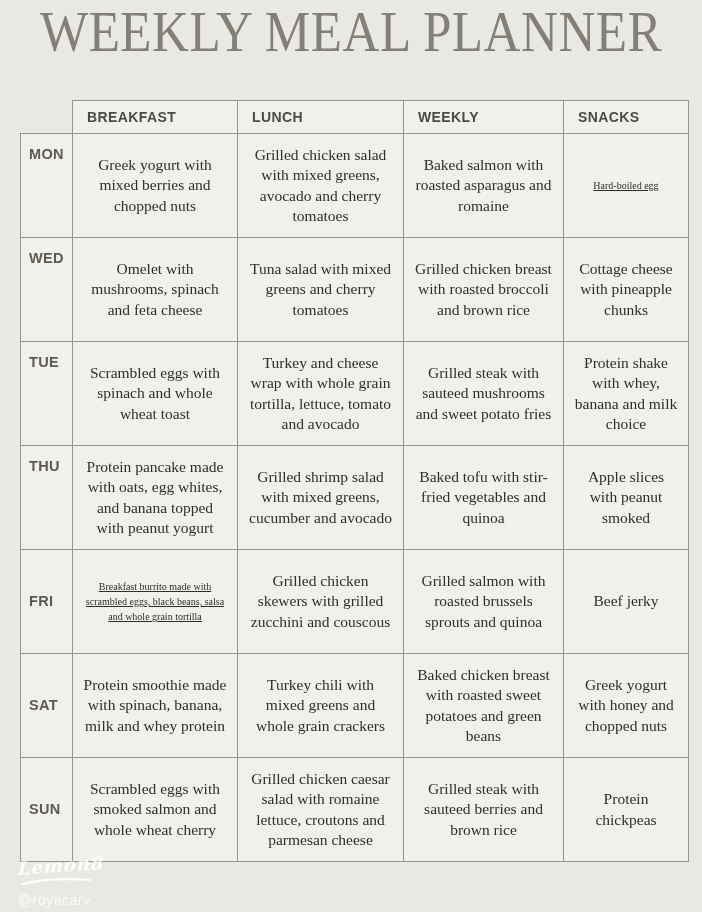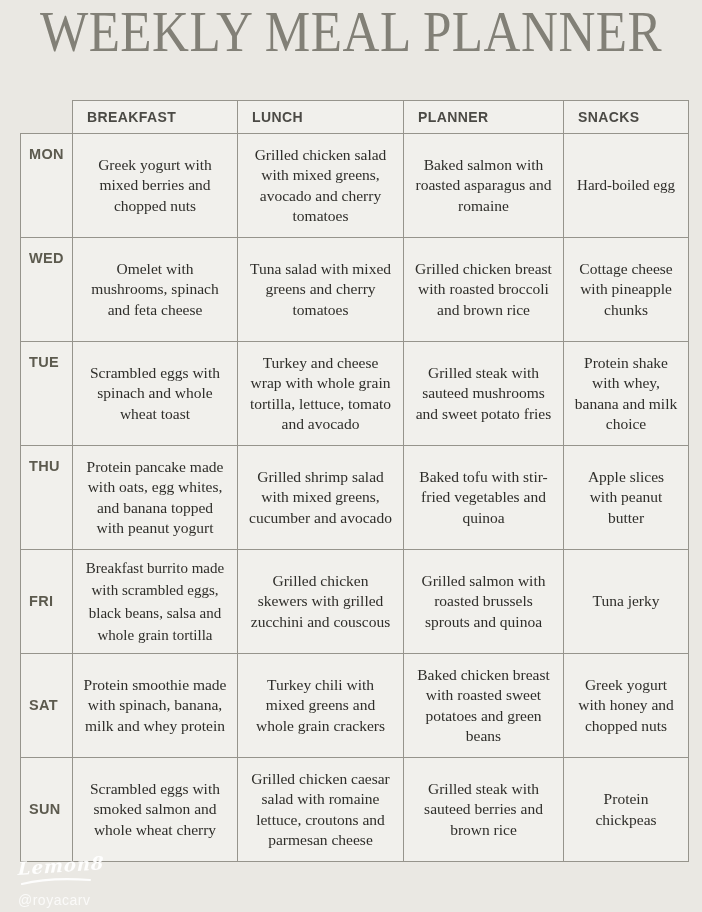--- a/index.html
+++ b/index.html
@@ -68,22 +68,23 @@
   td.meal {
     text-align:center;
     vertical-align:middle;
     font-family:"Liberation Serif", serif;
     font-size:15.5px;
     line-height:1.32;
     color:#2f2e2a;
     padding:4px 9px;
   }
   td.meal.small {
-    font-size:15px;
+    font-size:10px;
     line-height:1.5;
+    text-decoration:underline;
   }
   .watermark {
     position:absolute; left:18px; top:858px;
   }
   .wm-logo {
     font-family:"DejaVu Serif", serif;
     font-style:italic;
     font-weight:700;
     font-size:18px;
     letter-spacing:1px;
@@ -112,21 +113,21 @@
     <col style="width:165px">
     <col style="width:166px">
     <col style="width:160px">
     <col style="width:125px">
   </colgroup>
   <tbody>
       <tr class="header-row">
     <td class="ghost"></td>
     <th class="col-h">BREAKFAST</th>
     <th class="col-h">LUNCH</th>
-    <th class="col-h">PLANNER</th>
+    <th class="col-h">WEEKLY</th>
     <th class="col-h">SNACKS</th>
   </tr>
   <tr class="day-row">
     <th class="day">MON</th>
     <td class="meal">Greek yogurt with mixed berries and chopped nuts</td>
     <td class="meal">Grilled chicken salad with mixed greens, avocado and cherry tomatoes</td>
     <td class="meal">Baked salmon with roasted asparagus and romaine</td>
     <td class="meal small">Hard-boiled egg</td>
   </tr>
   <tr class="day-row">
@@ -141,28 +142,28 @@
     <td class="meal">Scrambled eggs with spinach and whole wheat toast</td>
     <td class="meal">Turkey and cheese wrap with whole grain tortilla, lettuce, tomato and avocado</td>
     <td class="meal">Grilled steak with sauteed mushrooms and sweet potato fries</td>
     <td class="meal">Protein shake with whey, banana and milk choice</td>
   </tr>
   <tr class="day-row">
     <th class="day">THU</th>
     <td class="meal">Protein pancake made with oats, egg whites, and banana topped with peanut yogurt</td>
     <td class="meal">Grilled shrimp salad with mixed greens, cucumber and avocado</td>
     <td class="meal">Baked tofu with stir-fried vegetables and quinoa</td>
-    <td class="meal">Apple slices with peanut butter</td>
+    <td class="meal">Apple slices with peanut smoked</td>
   </tr>
   <tr class="day-row">
     <th class="day mid">FRI</th>
     <td class="meal small">Breakfast burrito made with scrambled eggs, black beans, salsa and whole grain tortilla</td>
     <td class="meal">Grilled chicken skewers with grilled zucchini and couscous</td>
     <td class="meal">Grilled salmon with roasted brussels sprouts and quinoa</td>
-    <td class="meal">Tuna jerky</td>
+    <td class="meal">Beef jerky</td>
   </tr>
   <tr class="day-row">
     <th class="day mid">SAT</th>
     <td class="meal">Protein smoothie made with spinach, banana, milk and whey protein</td>
     <td class="meal">Turkey chili with mixed greens and whole grain crackers</td>
     <td class="meal">Baked chicken breast with roasted sweet potatoes and green beans</td>
     <td class="meal">Greek yogurt with honey and chopped nuts</td>
   </tr>
   <tr class="day-row">
     <th class="day mid">SUN</th>

